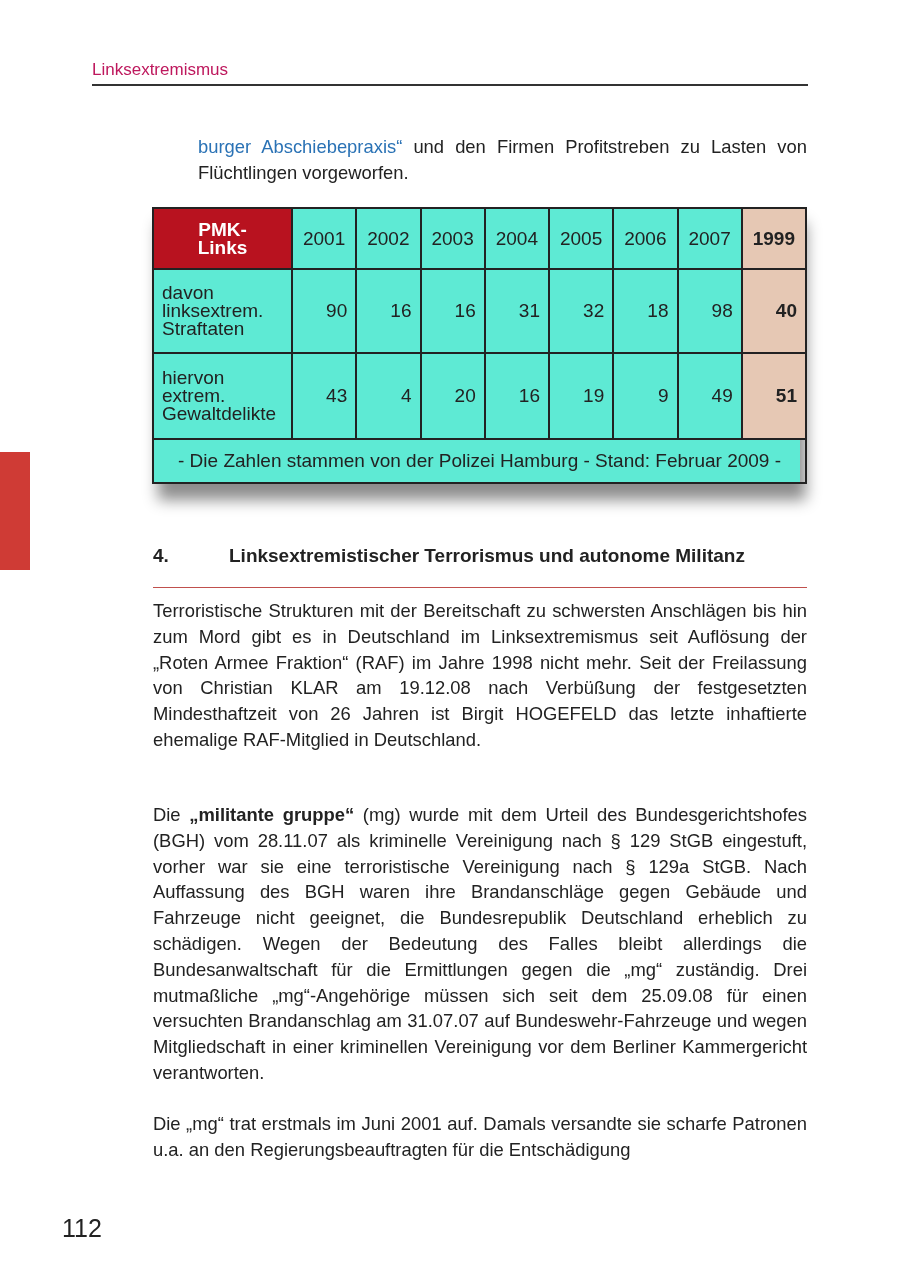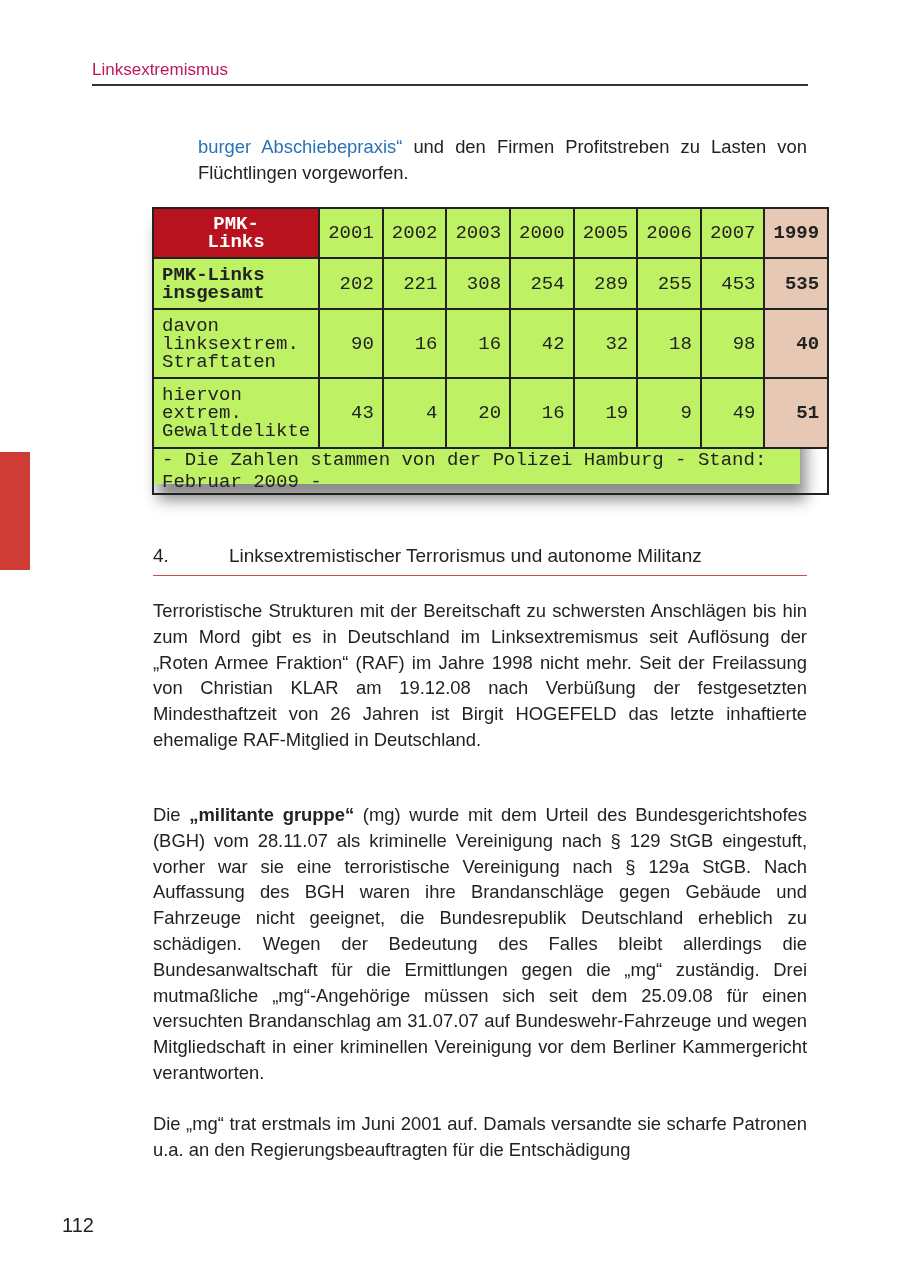--- a/index.html
+++ b/index.html
@@ -6,38 +6,38 @@
   body { width:900px; height:1276px; background:#ffffff; position:relative; overflow:hidden;
          font-family:"Liberation Sans", sans-serif; color:#222; }
   .running-head { position:absolute; left:92px; top:60px; font-size:17px; color:#be185d; }
   .head-rule { position:absolute; left:92px; top:84px; width:716px; height:2px; background:#333; }
   .side-tab { position:absolute; left:0; top:452px; width:30px; height:118px; background:#cf3b35; }
   .text-block { position:absolute; left:153px; width:654px; font-size:18.4px; line-height:25.8px;
                 text-align:justify; color:#222; }
   .intro { left:198px; width:609px; top:134px; }
   .intro .blue { color:#2a72b5;margin-top:20px; }
   .tbl-wrap { position:absolute; left:152px; top:207px; width:648px; height:277px;
-              box-shadow: 6px 16px 14px rgba(0,0,0,0.45); background:#bef264;font-family:Liberation Mono, monospace; }
+              box-shadow: 6px 16px 14px rgba(0,0,0,0.45); background:#5eead4; }
   table.stats { border-collapse:collapse; width:655px; height:277px; }
   table.stats td { border:2px solid #222; font-size:19px; padding:0 8px; }
   .th-corner { background:#b8121f; color:#fff; font-weight:bold; text-align:center;
                font-size:17px; line-height:18px; width:121px; }
   .th-year { text-align:center; height:48px;margin-left:34px; }
   .hl { background:#e6c8b4; font-weight:bold; }
   .rowlabel { font-size:17.5px; line-height:18px; text-align:left; }
   .rowlabel.bold { font-weight:bold; }
   .num { text-align:right; }
-  .source-cell { text-align:left; font-size:15.5px; height:34px; }
-  .section-head { position:absolute; left:153px; top:545px; width:654px; font-size:19px; font-weight:normal;
-                  border-bottom:1.5px solid #c0504d; padding-bottom:8px; }
+  .source-cell { text-align:center; font-size:15.5px; height:34px; }
+  .section-head { position:absolute; left:153px; top:545px; width:654px; font-size:19px; font-weight:bold;
+                  border-bottom:1.5px solid #c0504d; padding-bottom:20px; }
   .section-num { display:inline-block; width:76px; }
   .p1 { top:598px; }
   .p2 { top:802px; }
   .p3 { top:1111px; }
-  .page-num { position:absolute; left:62px; top:1214px; font-size:20px; color:#222; }
+  .page-num { position:absolute; left:62px; top:1214px; font-size:25px; color:#222; }
 </style>
 </head>
 <body>
 
 <div class="running-head">Linksextremismus</div>
 <div class="head-rule"></div>
 <div class="side-tab"></div>
 
 <div class="text-block intro">
   <span class="blue">burger Abschiebepraxis“</span><span> und den Firmen Profitstreben zu Lasten von Flüchtlingen vorgeworfen.</span>
@@ -45,43 +45,32 @@
 
 <div class="tbl-wrap">
   <table class="stats">
     <tbody>
         <tr>
       <td class="th-corner"><span style="white-space:pre-line">PMK-
 Links</span></td>
       <td class="th-year">2001</td>
       <td class="th-year">2002</td>
       <td class="th-year">2003</td>
-      <td class="th-year">2000</td>
+      <td class="th-year">2004</td>
       <td class="th-year">2005</td>
       <td class="th-year">2006</td>
       <td class="th-year">2007</td>
       <td class="th-year hl">1999</td>
-    </tr>
-    <tr style="height:51px">
-      <td class="rowlabel bold">PMK-Links insgesamt</td>
-      <td class="num">202</td>
-      <td class="num">221</td>
-      <td class="num">308</td>
-      <td class="num">254</td>
-      <td class="num">289</td>
-      <td class="num">255</td>
-      <td class="num">453</td>
-      <td class="num hl">535</td>
     </tr>
     <tr style="height:69px">
       <td class="rowlabel">davon linksextrem. Straftaten</td>
       <td class="num">90</td>
       <td class="num">16</td>
       <td class="num">16</td>
-      <td class="num">42</td>
+      <td class="num">31</td>
       <td class="num">32</td>
       <td class="num">18</td>
       <td class="num">98</td>
       <td class="num hl">40</td>
     </tr>
     <tr style="height:70px">
       <td class="rowlabel">hiervon extrem. Gewaltdelikte</td>
       <td class="num">43</td>
       <td class="num">4</td>
       <td class="num">20</td>

